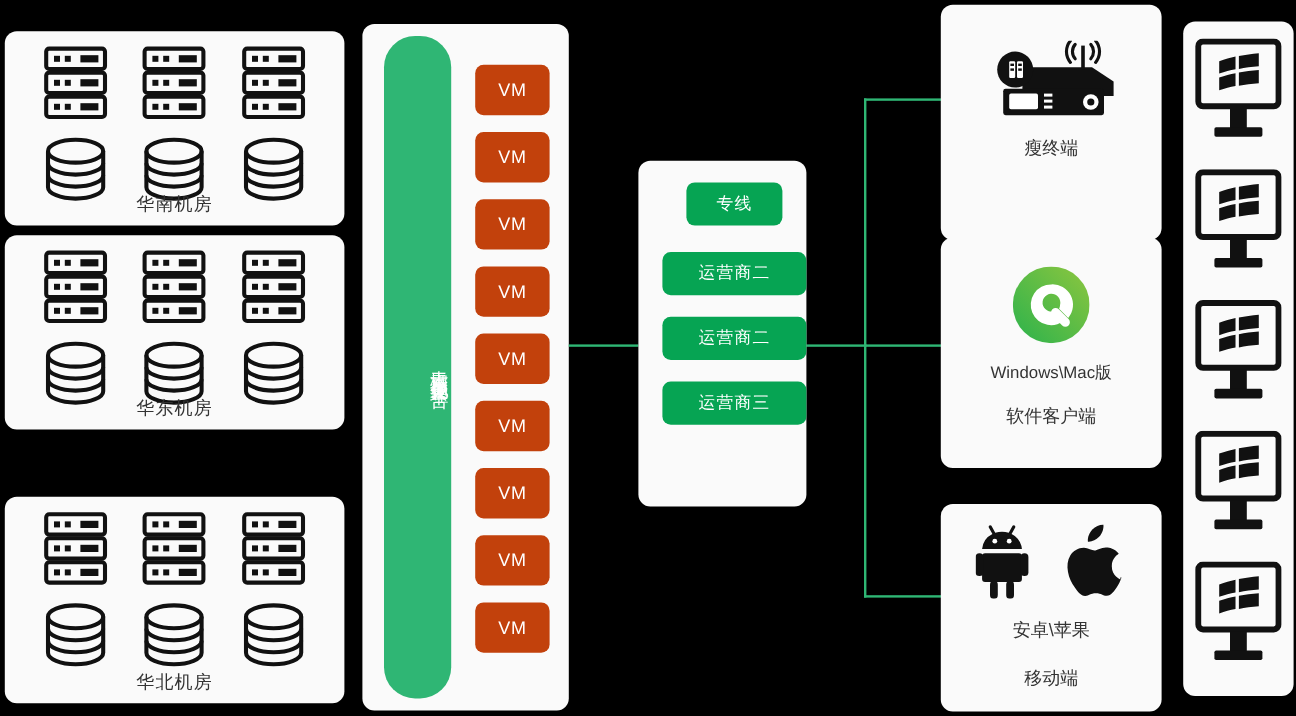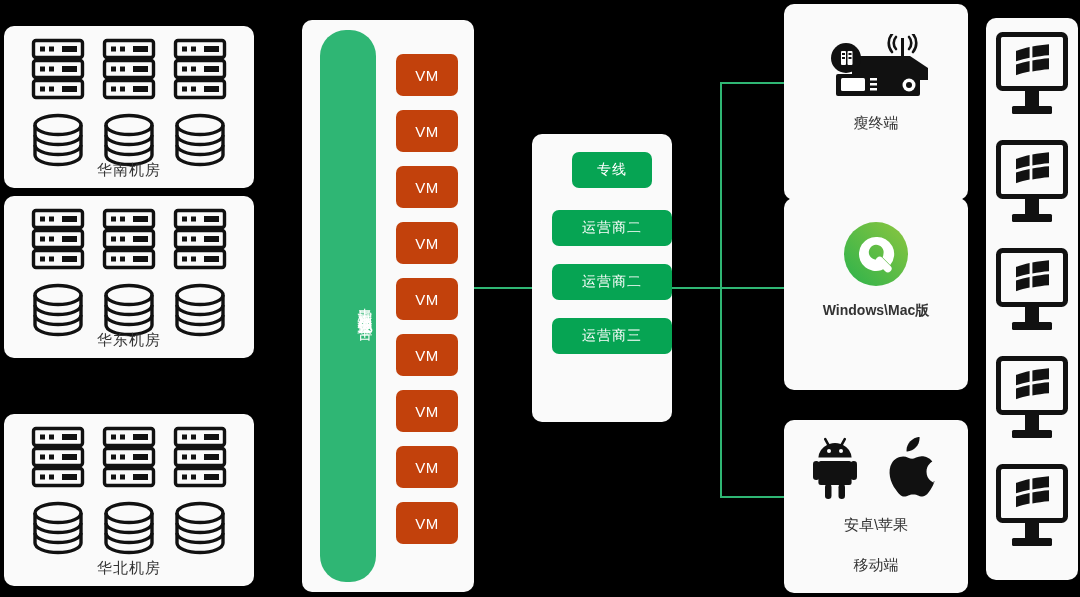--- a/index.html
+++ b/index.html
@@ -3,21 +3,21 @@
 <meta charset="utf-8">
 <style>
   html,body{margin:0;padding:0;background:#000;}
   body{width:1080px;height:597px;overflow:hidden;
        font-family:"Liberation Sans","DejaVu Sans",sans-serif;}
   #stage{position:relative;width:1080px;height:597px;background:#000;}
 
   .panel{position:absolute;background:#fafafa;border-radius:10px;box-sizing:border-box;}
 
   
-  .dc{left:4px;width:250px;}
+  .dc{left:4px;width:283px;}
   .dc1{top:26px;height:162px;}
   .dc2{top:196px;height:162px;}
   .dc3{top:414px;height:172px;}
   .dc-rows{position:absolute;left:0;right:0;top:12px;}
   .icon-row{display:flex;justify-content:space-around;align-items:flex-end;padding:0 18px;}
   .dc-label{position:absolute;left:0;right:0;bottom:8px;text-align:center;
             font-size:15px;color:#333;letter-spacing:1px;}
 
   
   .platform-panel{left:302px;top:20px;width:172px;height:572px;}
@@ -37,21 +37,21 @@
   .net-inner{position:absolute;left:0;right:0;top:18px;display:flex;
              flex-direction:column;align-items:center;padding-left:20px;}
   .pill{background:#06a453;color:#fff;border-radius:7px;display:flex;
         align-items:center;justify-content:center;font-size:14px;letter-spacing:1px;}
   .pill.narrow{width:80px;height:36px;margin-bottom:22px;}
   .pill.wide{width:120px;height:36px;margin-bottom:18px;}
 
   
   .client{left:784px;width:184px;}
   .c1{top:4px;height:196px;}
-  .c2{top:198px;height:192px;font-weight:bold;}
+  .c2{top:198px;height:192px;}
   .c3{top:420px;height:173px;}
   .client-art{position:absolute;left:0;right:0;display:flex;align-items:center;
               justify-content:center;gap:14px;}
   .client-cap{position:absolute;left:0;right:0;text-align:center;font-size:15px;color:#333;}
 
   
   .mon-panel{left:986px;top:18px;width:92px;height:562px;}
   .mon-col{position:absolute;left:0;right:0;top:14px;display:flex;
            flex-direction:column;align-items:center;gap:12px;}
 
@@ -406,20 +406,21 @@
           <stop offset="0%" stop-color="#2bb24c"></stop>
               <stop offset="100%" stop-color="#8dc63f"></stop>
         </linearGradient>
           </defs>
         <circle cx="32" cy="32" r="32" fill="url(#qg)"></circle>
         <path d="M32 15a17 17 0 1012.2 28.8l-7.6-7.6A7.4 7.4 0 1139.4 32c0 1.2-.3 2.3-.8 3.3l7.6 7.6A17 17 0 0032 15z" fill="#fff"></path>
         <rect x="36" y="33" width="7.5" height="19" rx="3.7" transform="rotate(-45 39.7 42.5)" fill="#fff"></rect>
       </svg>
     </div>
     <div class="client-cap" style="top:104px;font-size:14px;">Windows\Mac版</div>
+    <div class="client-cap" style="top:140px;">软件客户端</div>
   </div>
 
   <div class="panel client c3">
     <div class="client-art" style="top:18px;height:64px;gap:20px;">
       <span>
         <svg width="54" height="62" viewBox="0 0 54 62">
             <g fill="#111">
           <path d="M14 8l-3-5.5a1.3 1.3 0 012.2-1.3L16.4 7a18 18 0 0111.2 0l3.2-5.8A1.3 1.3 0 0133 2.5L30 8a15.6 15.6 0 018.6 12.6H5.4A15.6 15.6 0 0114 8z"></path>
           <circle cx="16" cy="14" r="2" fill="#fff"></circle>
               <circle cx="28" cy="14" r="2" fill="#fff"></circle>

